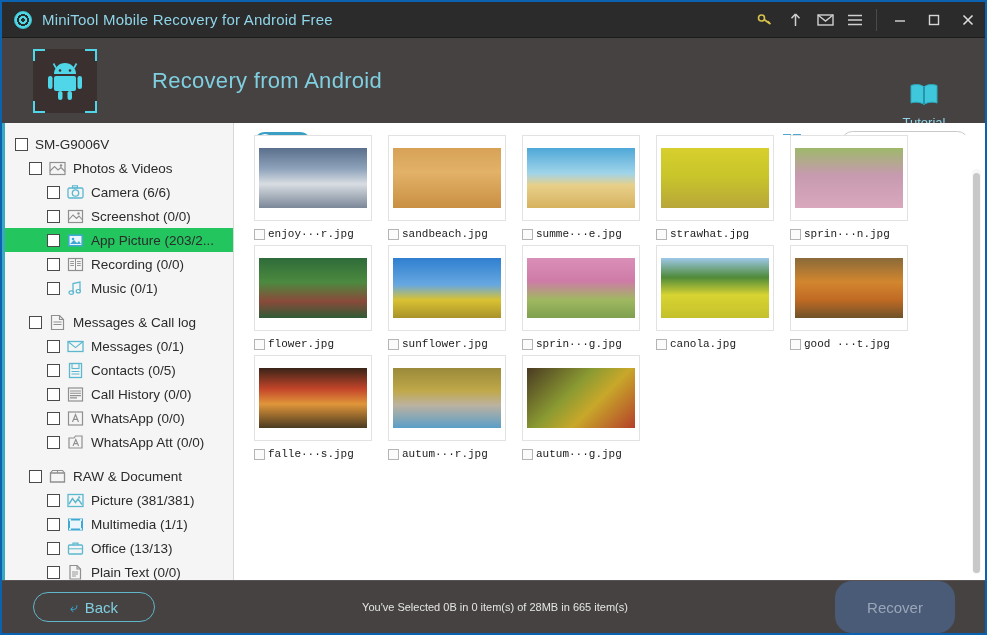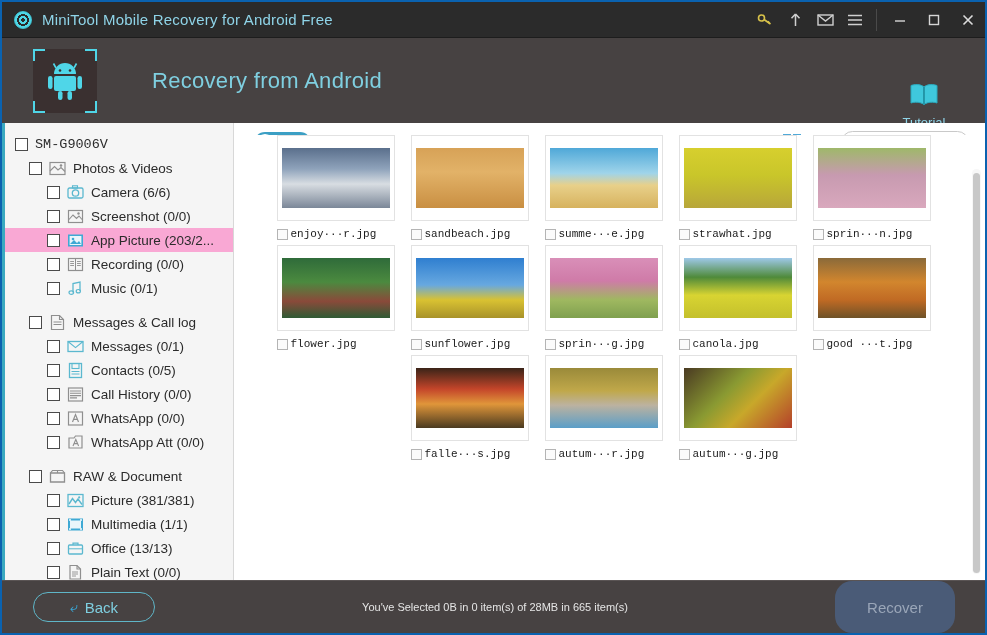--- a/index.html
+++ b/index.html
@@ -88,31 +88,31 @@
     border-left:3px solid #3aa9c0;
     border-right:1px solid #d8d8d8;
     padding-top:9px;
     overflow:hidden;
   }
   .node{
     display:flex; align-items:center; height:24px;
     font-size:13.5px; color:#2b2b2b;
     white-space:nowrap;
   }
-  .node.sel{ background:#f9a8d4; }
+  .node.sel{ background:#22c55e; }
   .node .cb{
     width:13px;height:13px;border:1px solid #4a4a4a;background:#fff;
     flex:0 0 auto;
   }
   .node .nico{
     width:17px;height:17px;margin-left:7px;flex:0 0 auto;
     display:flex;align-items:center;justify-content:center;
   }
   .node .nlabel{ margin-left:7px; }
-  .lvl0{ padding-left:10px;font-family:Liberation Mono, monospace; }
+  .lvl0{ padding-left:10px; }
   .lvl1{ padding-left:24px; }
   .lvl2{ padding-left:42px; }
   .grp-gap{ height:10px; }
 
   .main{
     position:absolute; left:232px; right:0; top:0; bottom:0;
     background:#fff;
   }
   .toolbar{
     position:absolute; left:0; right:0; top:0; height:39px;
@@ -136,21 +136,21 @@
     width:128px;height:23px;border:1px solid #c9c9c9;border-radius:12px;
     display:flex;align-items:center;padding:0 8px;background:#fff;
   }
   .searchbox .sph{ font-size:12px;color:#9a9a9a; margin-left:5px; }
 
   .grid{
     position:absolute; left:0; right:0; top:39px; bottom:0;
     overflow:hidden; padding:0 16px 0 20px;
     background:#fff;
   }
-  .row{ display:flex; gap:0;justify-content:center; }
+  .row{ display:flex; gap:0; }
   .cell{ width:134px; margin-right:0; }
   .thumbwrap{
     width:118px;height:86px;border:1px solid #e2e2e2;background:#fff;
     display:flex;align-items:center;justify-content:center;
     overflow:hidden;
   }
   .thumb{ width:108px;height:60px; }
   .fname{
     display:flex;align-items:center;height:22px;margin-top:2px;
     font-family:"Liberation Mono", monospace; font-size:11px; color:#1a1a1a;

